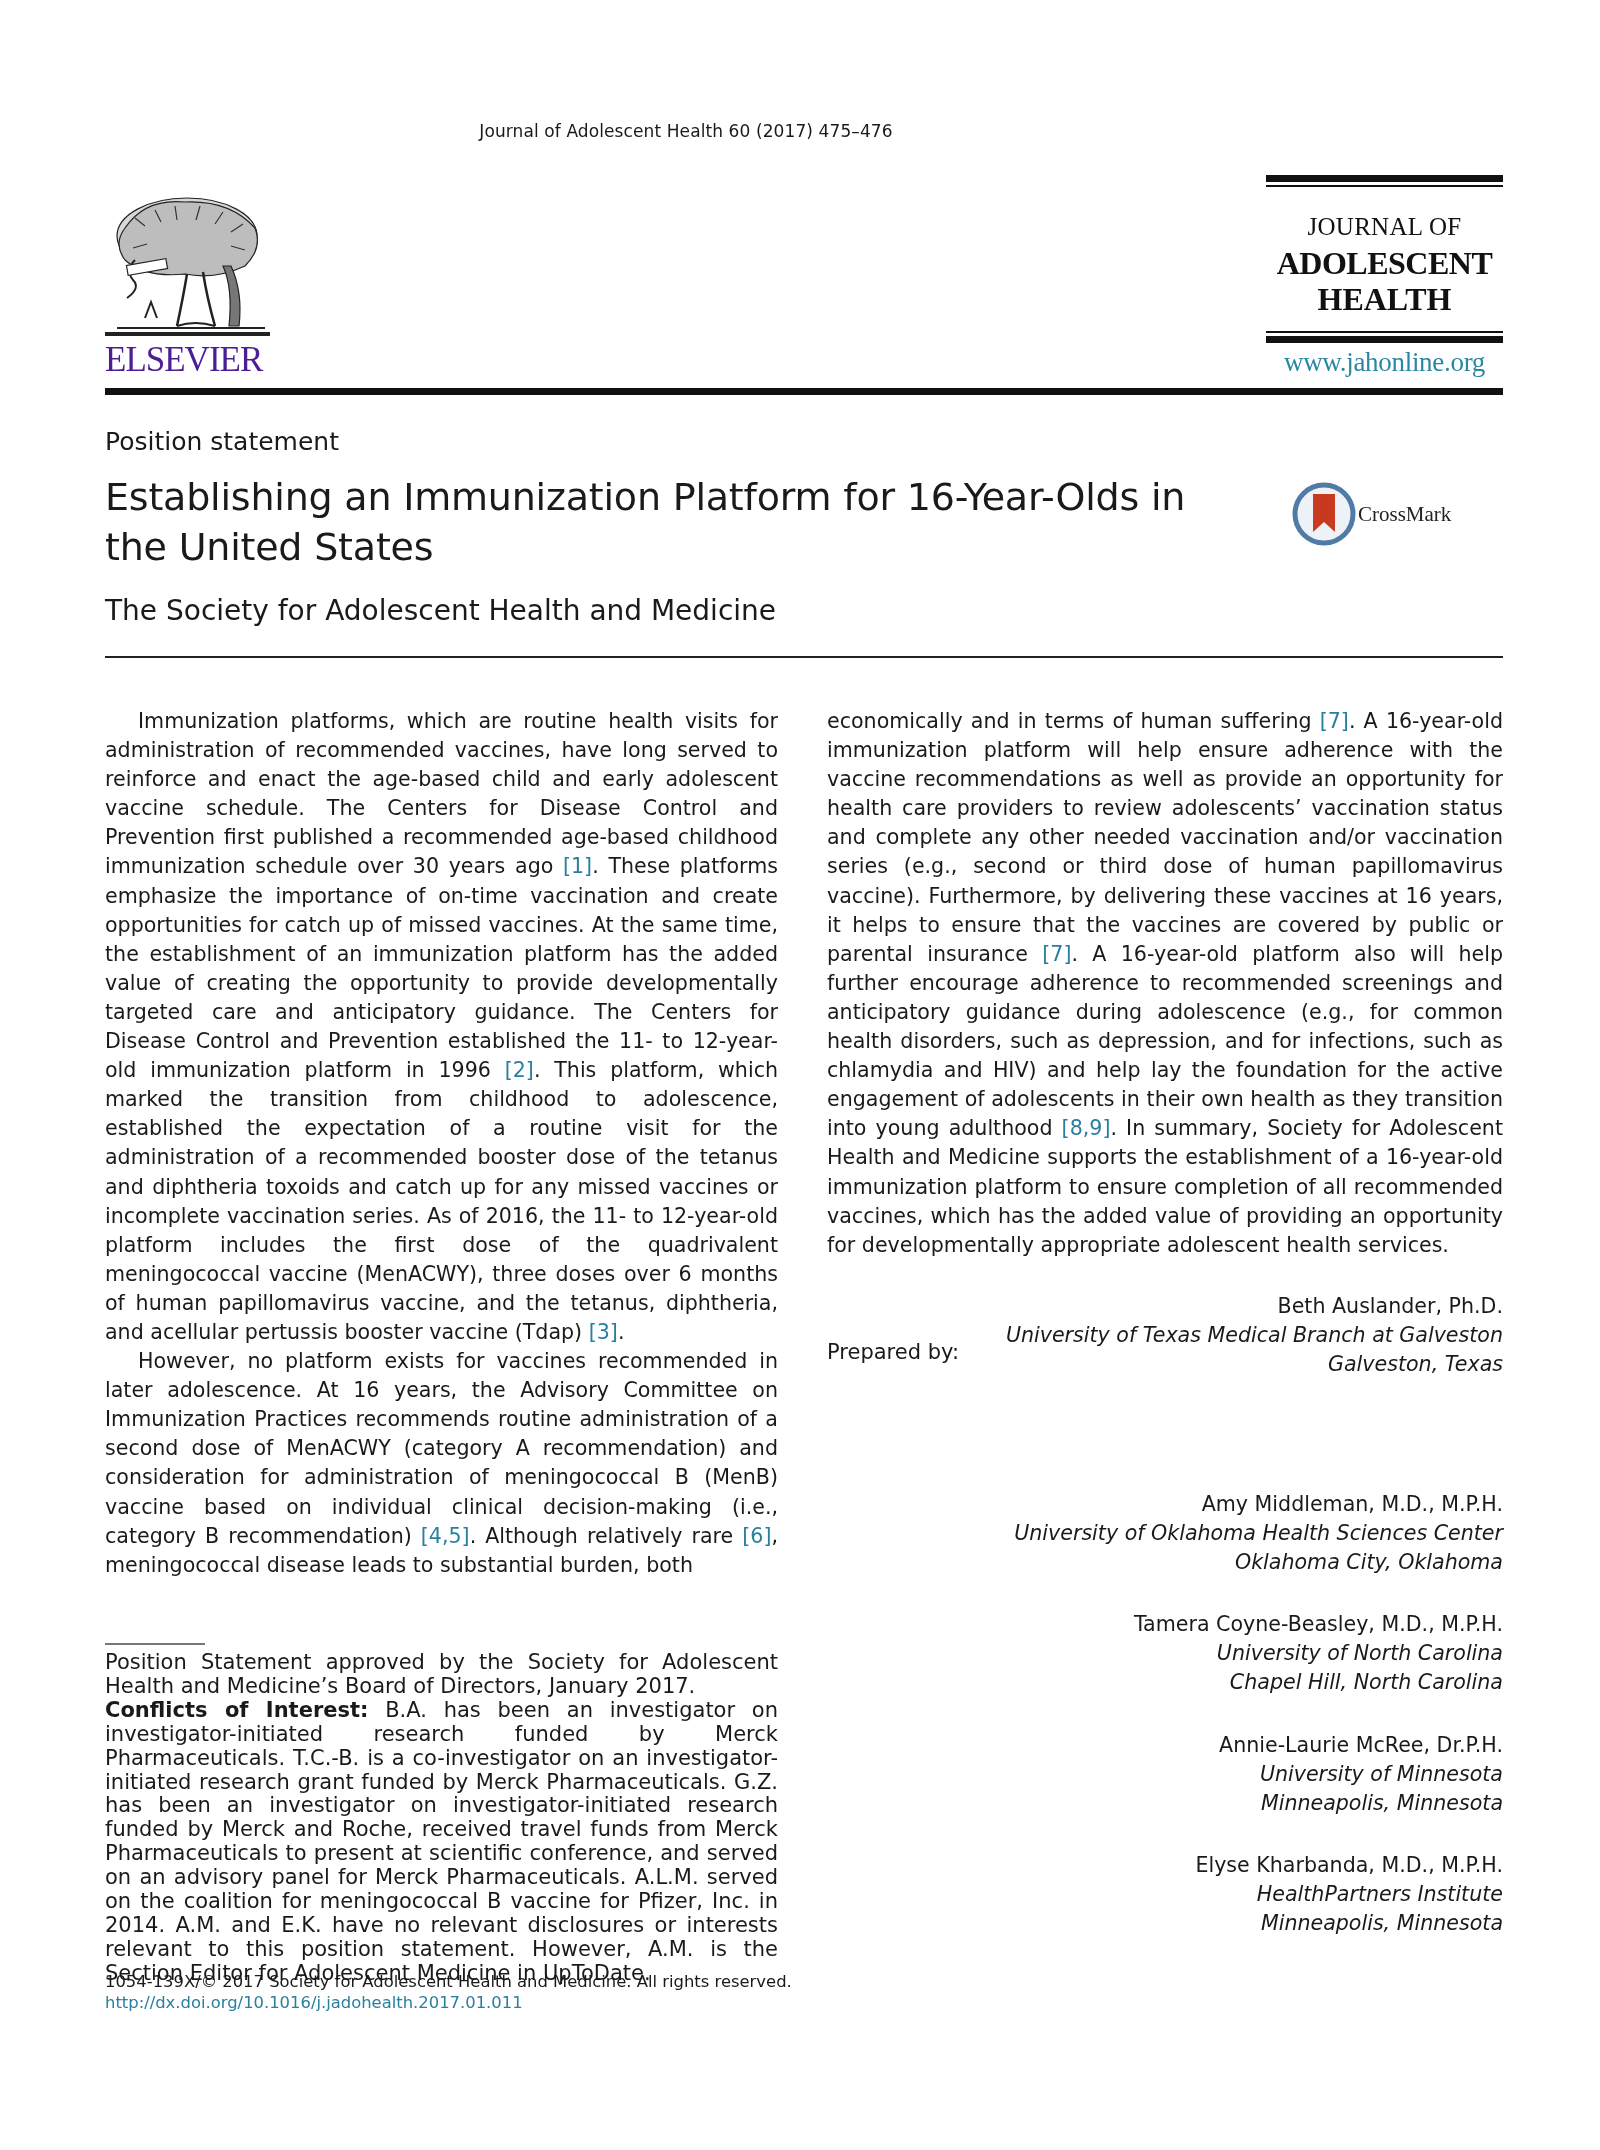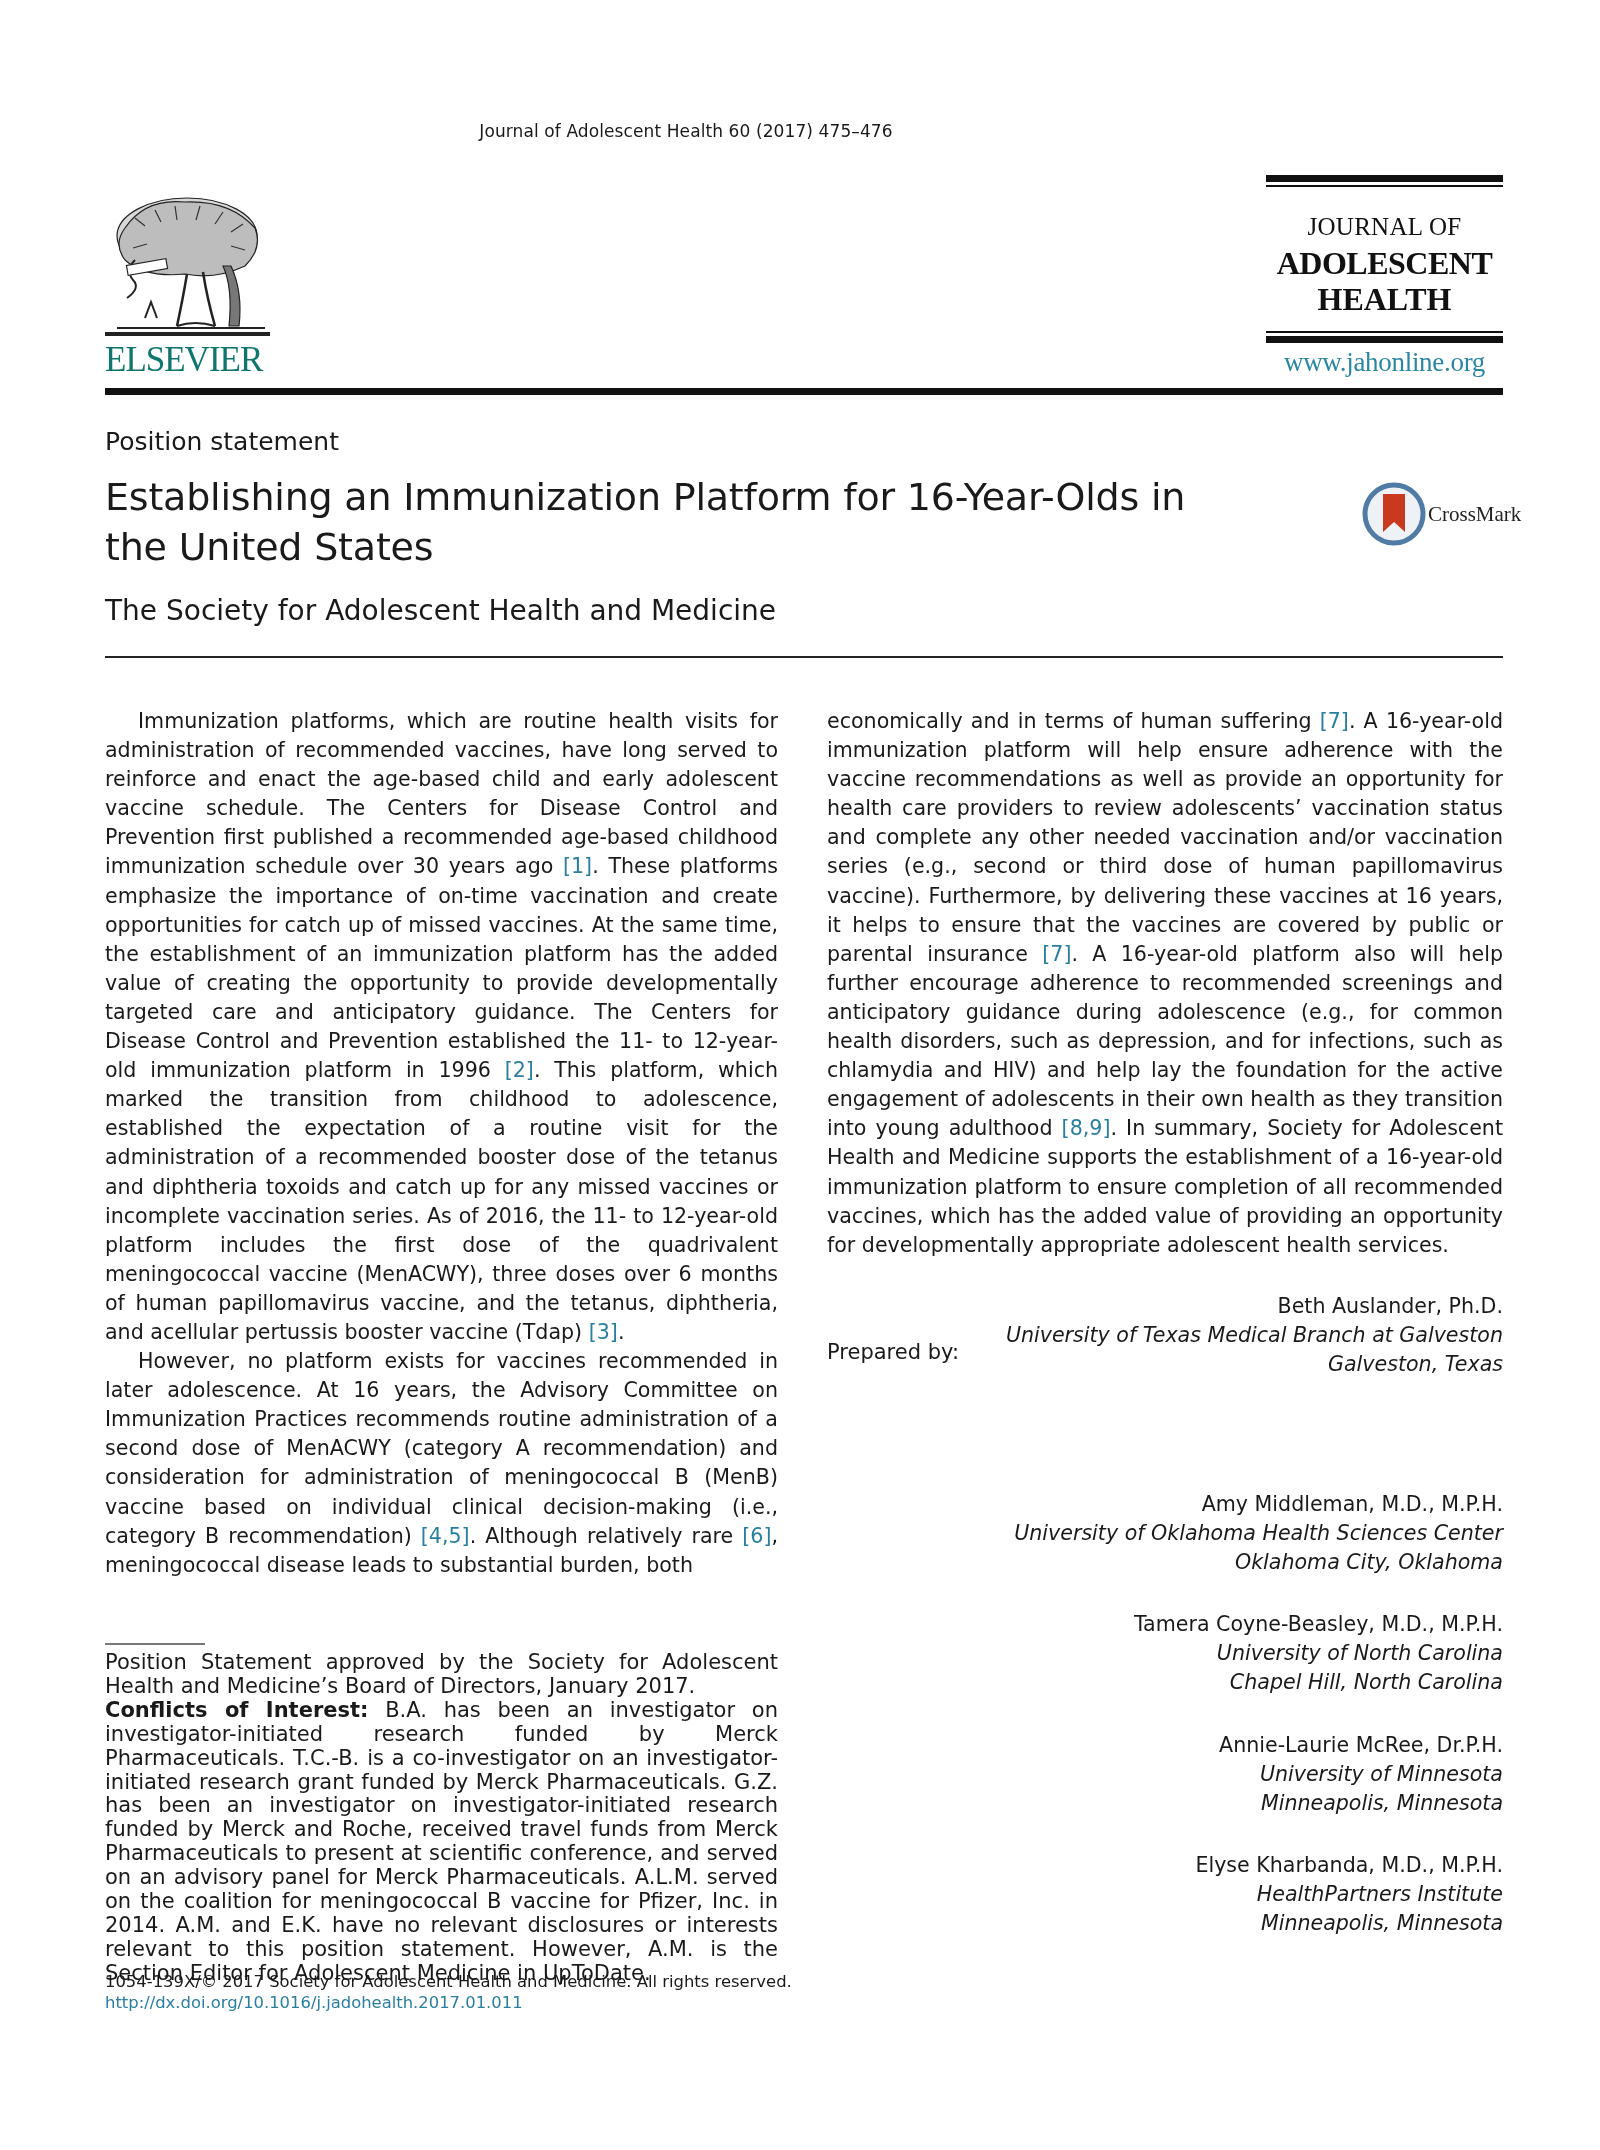--- a/index.html
+++ b/index.html
@@ -4,37 +4,37 @@
 <style>
   html, body { margin:0; padding:0; background:#ffffff; }
   body { width:1600px; height:2150px; position:relative; overflow:hidden;
          font-family:"DejaVu Sans", sans-serif; color:#1a1a1a; }
   .abs { position:absolute; }
   .running-head { left:0; width:1372px; top:121px; text-align:center; font-size:17px; letter-spacing:0.1px; }
 
   
   .elsevier { left:105px; top:188px; width:165px; height:190px; }
   .elsevier svg { display:block; }
-  .elsevier-word { position:absolute; left:0; top:152px; font-family:"Liberation Serif", serif; font-size:35px; letter-spacing:-1px; color:#0f766e; }
+  .elsevier-word { position:absolute; left:0; top:152px; font-family:"Liberation Serif", serif; font-size:35px; letter-spacing:-1px; color:#4c1d95; }
 
   
   .jah { left:1266px; top:175px; width:237px; height:200px; text-align:center; font-family:"Liberation Serif", serif; color:#111; }
   .jah .bar-thick { height:7px; background:#111; margin:0; }
   .jah .bar-thin { height:2px; background:#111; margin-top:3px; }
   .jah .j-of { font-size:25px; margin-top:26px; letter-spacing:0.3px; }
   .jah .j-adol { font-size:32px; font-weight:bold; letter-spacing:-0.5px; line-height:36px; margin-top:4px; }
   .jah .j-health { font-size:32px; font-weight:bold; line-height:36px; }
   .jah .bars-bottom { margin-top:14px; }
   .jah .url { font-size:27px; color:#2a87a3; margin-top:4px; letter-spacing:-0.3px; }
 
   .thick-rule { left:105px; top:388px; width:1398px; height:7px; background:#111; }
 
   .article-type { left:105px; top:427px; font-size:25px; }
   .title { left:105px; top:472px; width:1150px; font-size:38px; line-height:50px; font-weight:normal; margin:0; letter-spacing:-0.2px; }
-  .crossmark { left:1362px; top:482px; width:170px; height:64px;text-align:center; }
+  .crossmark { left:1292px; top:482px; width:170px; height:64px;text-align:center; }
   .crossmark .cm-text { position:absolute; left:66px; top:20px; font-family:"Liberation Serif", serif; font-size:21px; color:#222; }
   .authors-line { left:105px; top:594px; font-size:28px; }
   .thin-rule { left:105px; top:656px; width:1398px; height:2px; background:#222; }
 
   
   .col { font-size:20.6px; line-height:29.1px; text-align:justify; }
   .col-left { left:105px; top:707px; width:673px; }
   .col-right { left:827px; top:707px; width:676px; }
   .col p { margin:0; }
   .col p.indent { text-indent:33px; }

